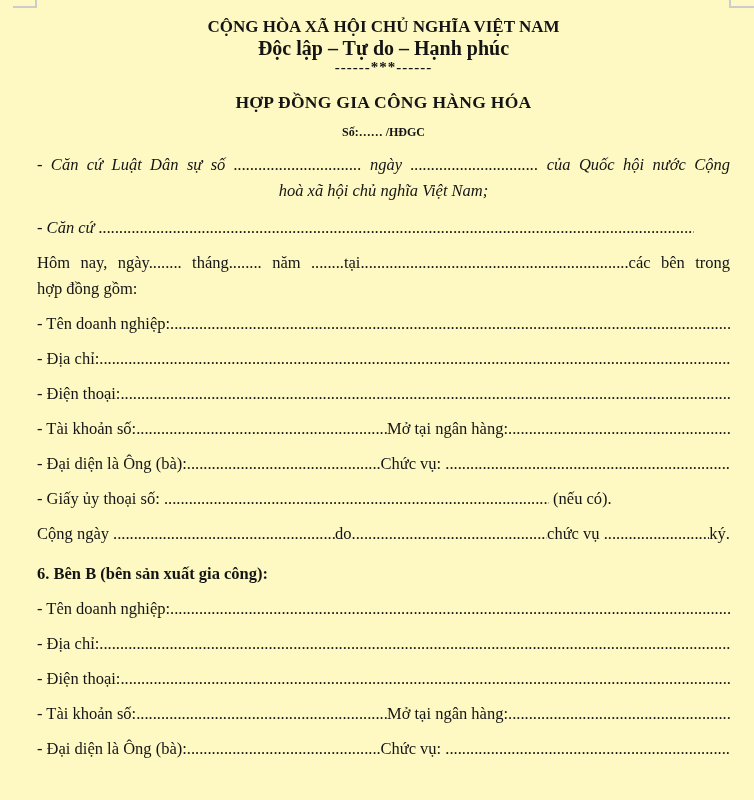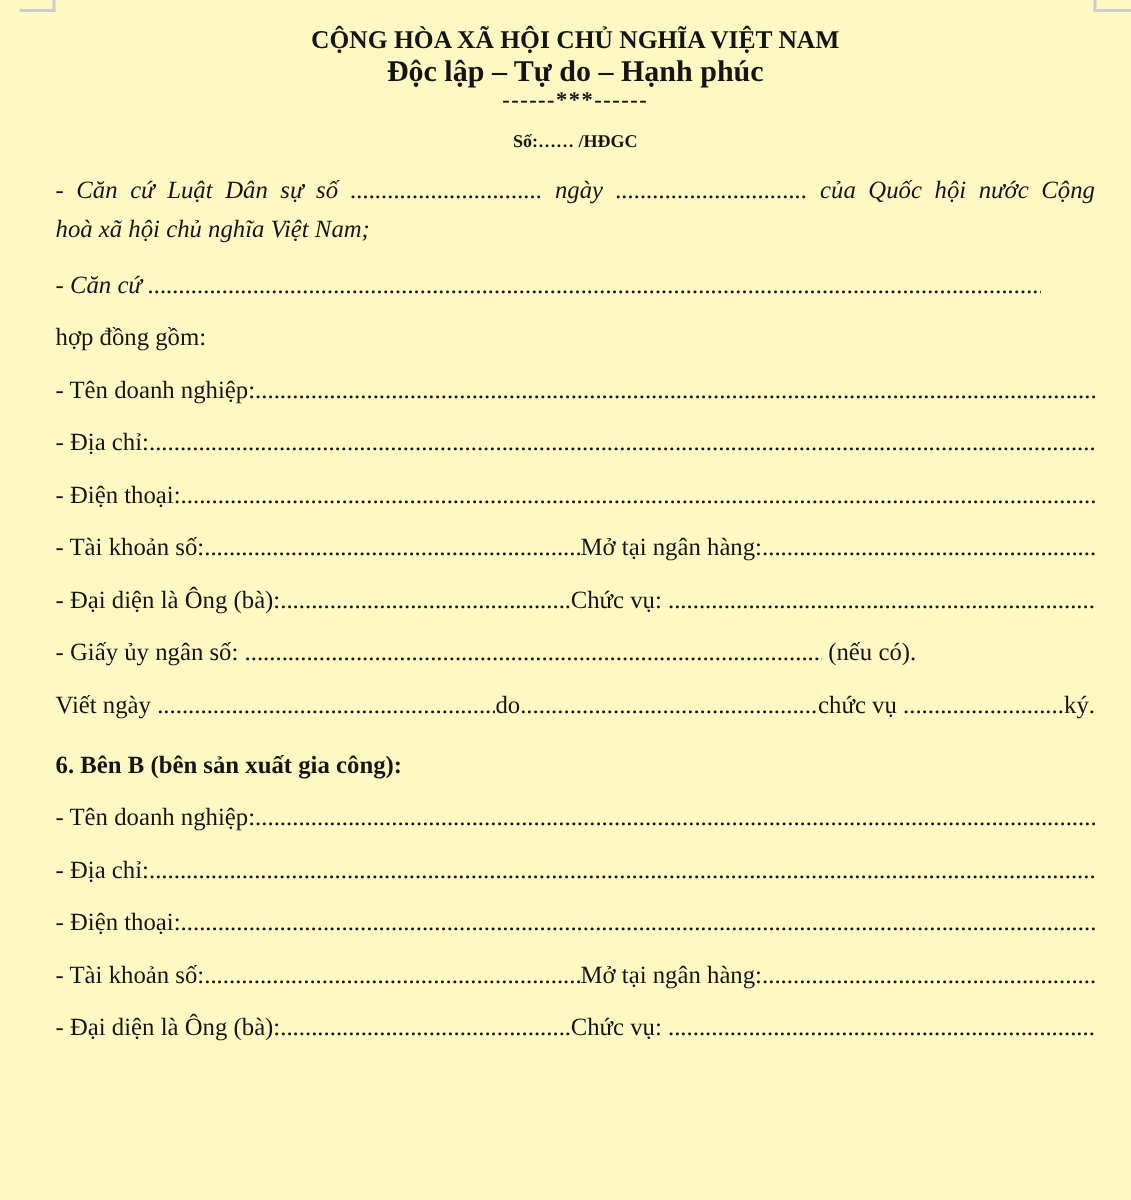--- a/index.html
+++ b/index.html
@@ -17,21 +17,21 @@
   }
   
   .mark { position: absolute; top: 0; }
   .mark-tl { left: 13px;  width: 24px; height: 8px; border-right: 2px solid #cccccc; border-bottom: 2px solid #cccccc; }
   .mark-tr { left: 729px; width: 25px; height: 8px; border-left: 2px solid #cccccc; border-bottom: 2px solid #cccccc; }
 
   .content { padding: 16px 24px 0 37px; }
 
   .center { text-align: center; }
   .b { font-weight: bold; }
-  .i { font-style: italic; }
+  .i { font-style: italic; text-align: center; }
 
   .national  { font-size: 17px;   line-height: 22px; }
   .motto     { font-size: 20px; line-height: 20px; }
   .sep       { font-size: 15px;   line-height: 18px; letter-spacing: 1px; }
   .doc-title { font-size: 17.5px; line-height: 24px; margin-top: 14px; letter-spacing: 0.3px; }
   .doc-no    { font-size: 12px; line-height: 24px; margin-top: 6px; }
 
   .line { line-height: 26px; font-family: Liberation Serif, serif; }
   .jl   { text-align: justify; text-align-last: justify; }
 
@@ -53,33 +53,35 @@
 <div class="page">
   <div class="mark mark-tl"></div>
   <div class="mark mark-tr"></div>
 
   <div class="content">
 
     <div class="center national b">CỘNG HÒA XÃ HỘI CHỦ NGHĨA VIỆT NAM</div>
     <div class="center motto b">Độc lập – Tự do – Hạnh phúc</div>
     <div class="center sep b">------***------</div>
 
+    <div class="center doc-title b">HỢP ĐỒNG GIA CÔNG HÀNG HÓA</div>
     <div class="center doc-no b">Số:…… /HĐGC</div>
 
     <div class="p1">
       <div class="line i jl">- Căn cứ Luật Dân sự số ............................... ngày ............................... của Quốc hội nước Cộng</div>
       <div class="line i">hoà xã hội chủ nghĩa Việt Nam;</div>
     </div>
 
     <div class="row p2" style="margin-top:11px">
       <span class="lbl line i">- Căn cứ </span>
       <span class="fill-canci line i">................................................................................................................................................................................................................................................</span>
     </div>
 
     <div class="p3">
+      <div class="line jl">Hôm nay, ngày........ tháng........ năm ........tại.................................................................các bên trong</div>
       <div class="line">hợp đồng gồm:</div>
     </div>
 
 
     <div class="row">
       <span class="lbl line">- Tên doanh nghiệp:</span>
       <span class="fill line">................................................................................................................................................................................................................................................</span>
     </div>
     <div class="row">
       <span class="lbl line">- Địa chỉ:</span>
@@ -95,26 +97,26 @@
       <span class="lbl line">Mở tại ngân hàng:</span>
       <span class="fill line">................................................................................................................................................................................................................................................</span>
     </div>
     <div class="row">
       <span class="lbl line">- Đại diện là Ông (bà):</span>
       <span class="fill line" style="flex-grow:0.68">................................................................................................................................................................................................................................................</span>
       <span class="lbl line">Chức vụ: </span>
       <span class="fill line">................................................................................................................................................................................................................................................</span>
     </div>
     <div class="row">
-      <span class="lbl line">- Giấy ủy ngân số: </span>
+      <span class="lbl line">- Giấy ủy thoại số: </span>
       <span class="fill-fixed line">................................................................................................................................................................................................................................................</span>
       <span class="lbl line"> (nếu có).</span>
     </div>
     <div class="row">
-      <span class="lbl line">Viết ngày </span>
+      <span class="lbl line">Cộng ngày </span>
       <span class="fill line" style="flex-grow:2.1">................................................................................................................................................................................................................................................</span>
       <span class="lbl line">do</span>
       <span class="fill line" style="flex-grow:1.85">................................................................................................................................................................................................................................................</span>
       <span class="lbl line">chức vụ </span>
       <span class="fill line">................................................................................................................................................................................................................................................</span>
       <span class="lbl line">ký.</span>
     </div>
 
     <div class="line b hB">6. Bên B (bên sản xuất gia công):</div>
 

